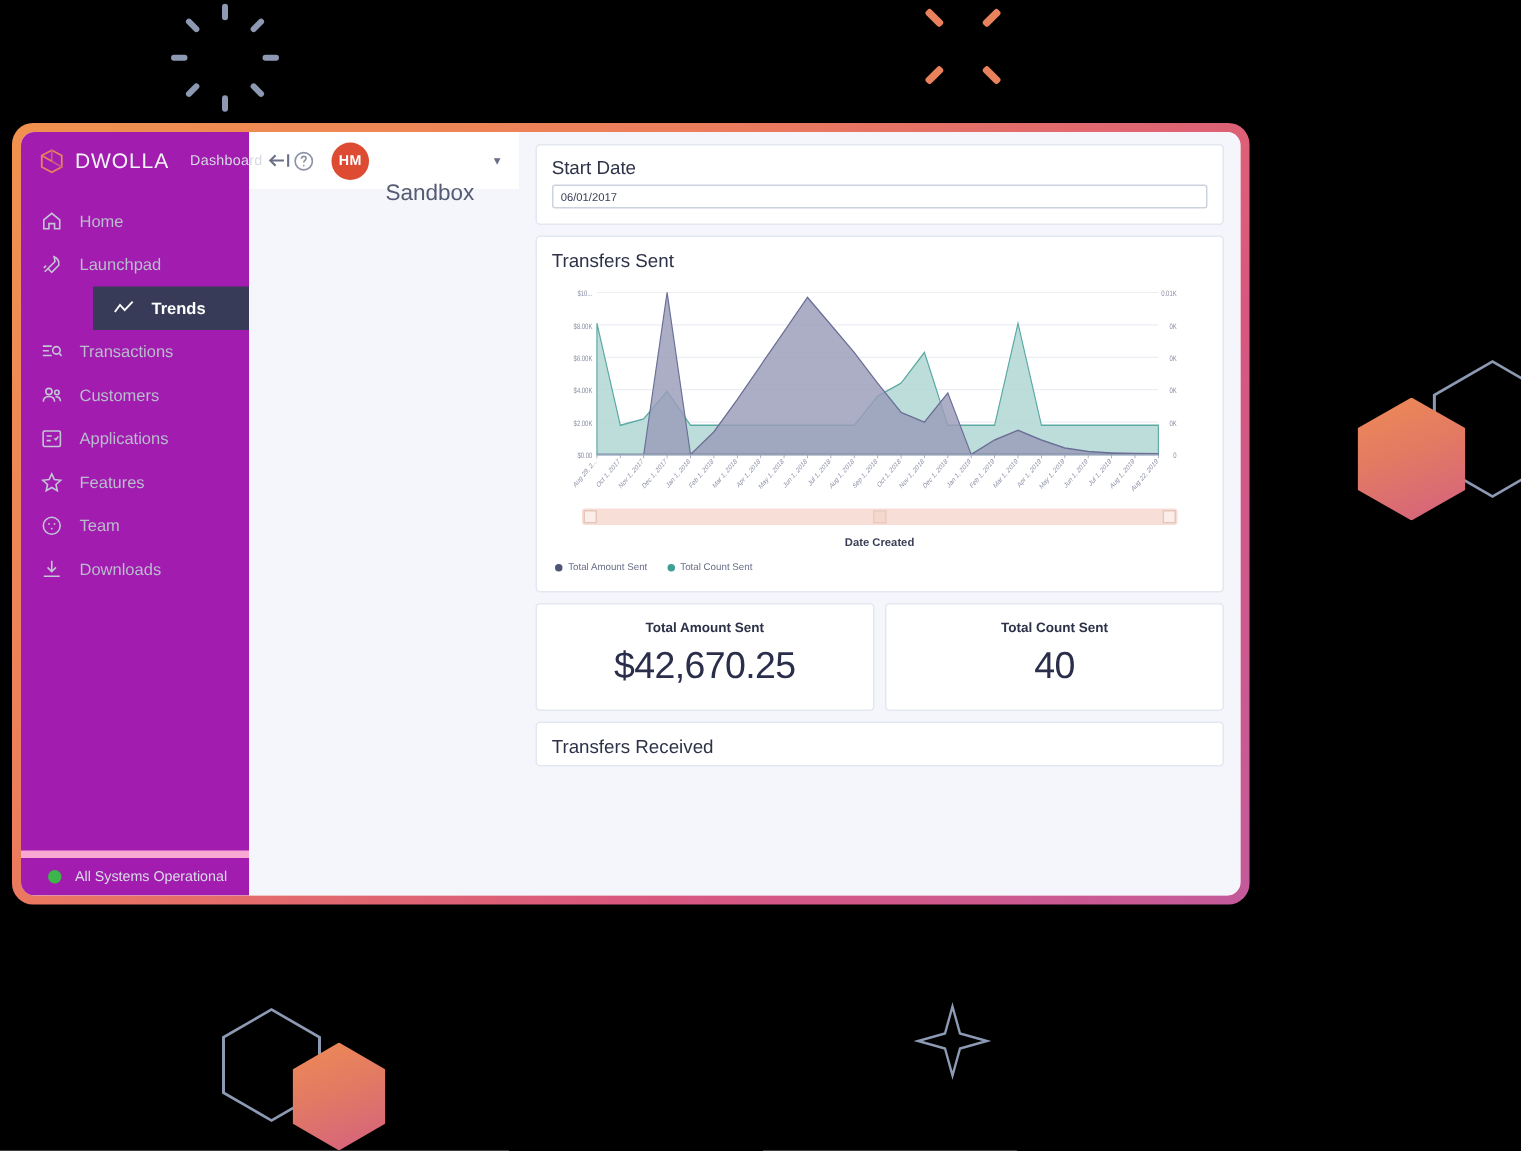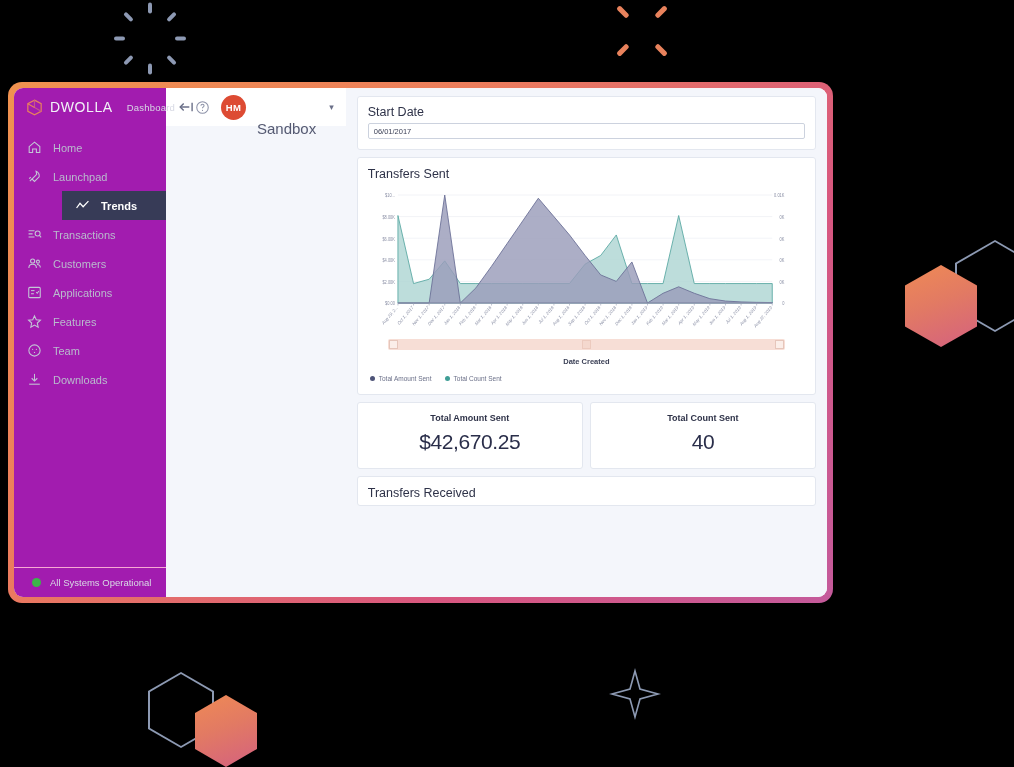--- a/index.html
+++ b/index.html
@@ -83,21 +83,21 @@
     height: 29px; display: flex; align-items: center;
     padding-left: 13px; gap: 11px; cursor: pointer;
     color: #b9bccd; font-size: 11px;
   }
   .nav-item.active { background: #373b57; color: #fff; font-weight: bold; margin-left: 48px; }
   .nav-ico { width: 15px; height: 15px; flex: 0 0 15px; display: block; }
 
   .status {
     height: 30px; display: flex; align-items: center; gap: 9px;
     padding-left: 18px; font-size: 9.5px; color: #d9dbe6;
-    border-top: 1px solid #f9a8d4;
+    border-top: 5px solid #f9a8d4;
   }
   .dot-green { width: 9px; height: 9px; border-radius: 50%; background: #3cb54a; }
 
   
   .main { flex: 1; display: flex; flex-direction: row; background: #f4f6fb; min-width: 0; }
   .topbar {
     height: 38px; background: #fff; display: flex; align-items: center;
     padding: 0 12px; flex: 0 0 38px;
   }
   .back-btn { display: flex; align-items: center; cursor: pointer; }
@@ -145,21 +145,21 @@
   .slider-h.l { left: 1px; }
   .slider-h.r { right: 1px; }
   .slider-h.c { left: 50%; margin-left: -4px; background: #f4d8ce; border-color: #eccabe; }
   .axis-title { text-align: center; font-size: 7.5px; color: #3a3f55; font-weight: bold; margin-top: 7px; }
   .legend { display: flex; gap: 13px; padding: 9px 4px 8px 4px; align-items: center; }
   .legend-item { display: flex; align-items: center; gap: 4px; font-size: 6.5px; color: #6a6f88; }
   .lg-dot { width: 5px; height: 5px; border-radius: 50%; }
 
   .stat { text-align: center; padding: 10px 0 14px 0; }
   .stat-label { font-size: 9px; font-weight: bold; color: #2e3248; }
-  .stat-value { font-size: 21px; color: #2a2e4a; margin-top: 7px; letter-spacing: -.4px; }
+  .stat-value { font-size: 25px; color: #2a2e4a; margin-top: 7px; letter-spacing: -.4px; }
 
   .recv { height: 30px; }
 </style>
 </head>
 <body>
 
 <div class="stage">
 
   <div class="deco burst" style="left:127px; top:0px;">
     <i style="transform:translate(-50%,-50%) rotate(0deg) translateY(-15px)"></i>

